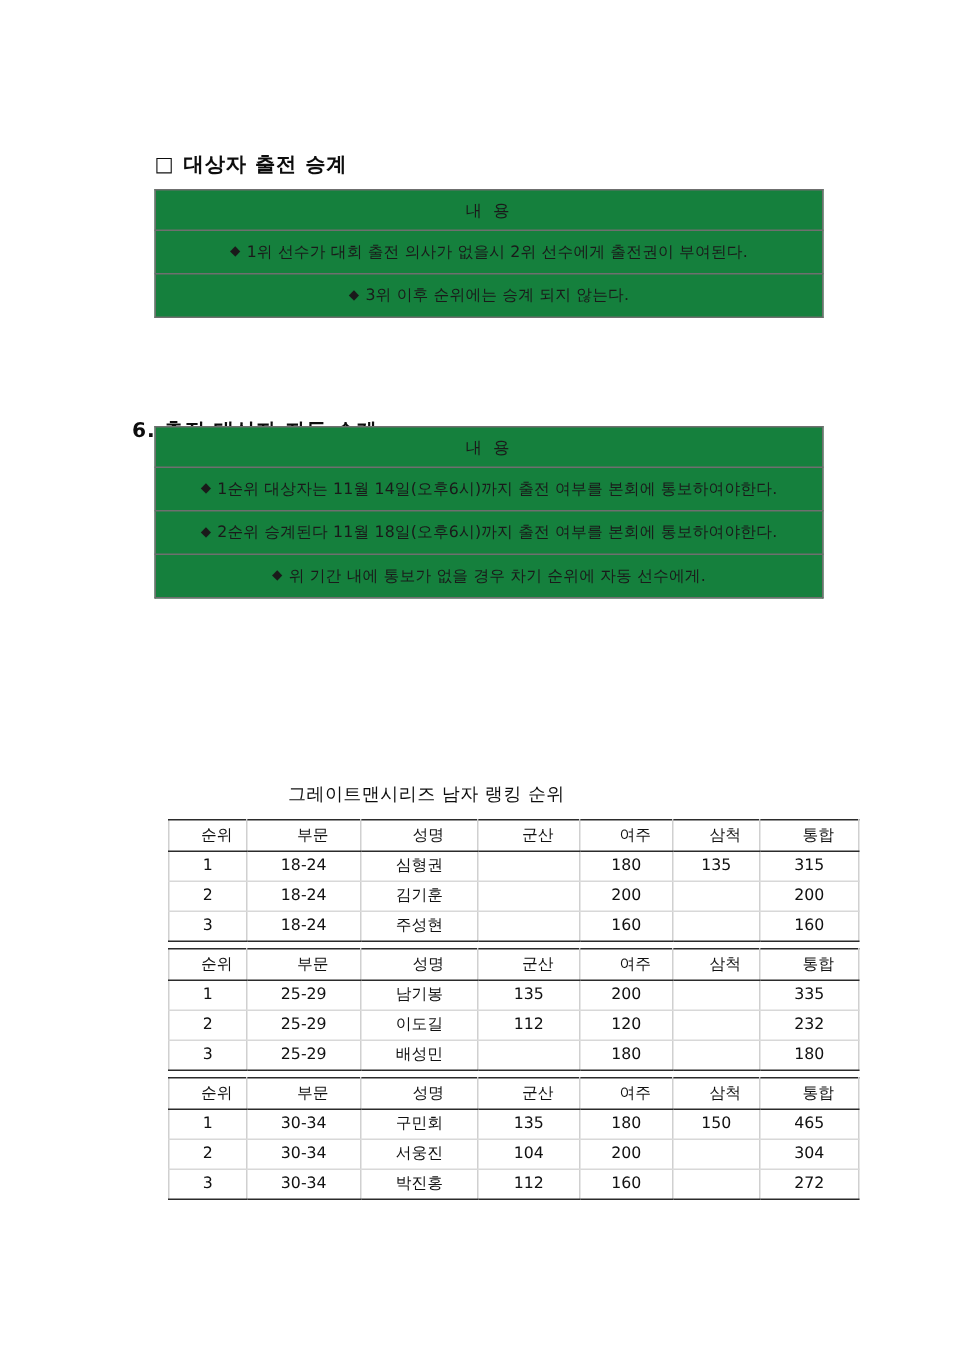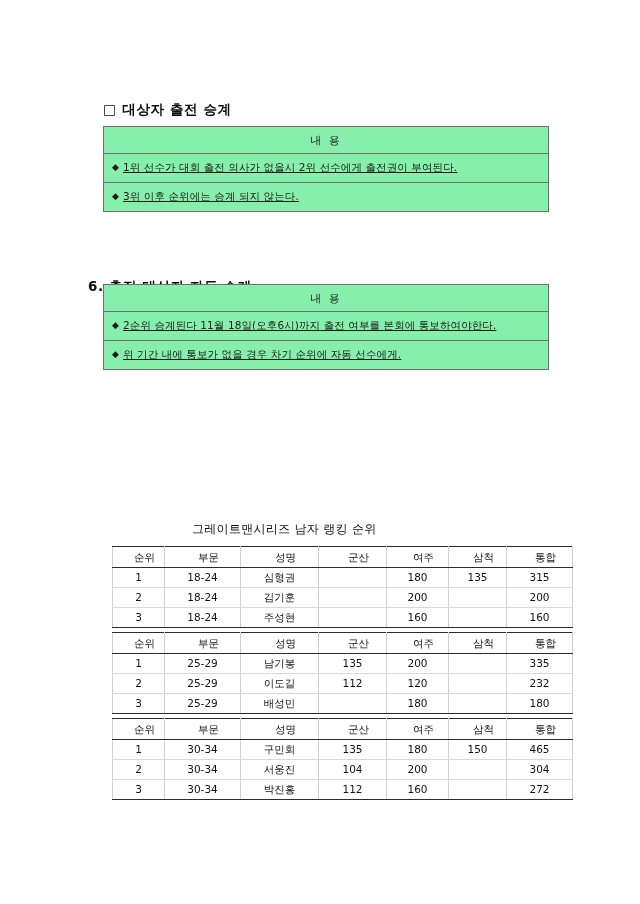--- a/index.html
+++ b/index.html
@@ -37,41 +37,40 @@
     display: inline-block;
     margin-right: 6px;
     font-weight: 400;
   }
 
   
   .content-table {
     position: absolute;
     border-collapse: collapse;
     table-layout: fixed;
-    background: #86efac;
+    background: #15803d;
   }
   .content-table td {
     border: 1px solid #6f6f6f;
     padding: 0 8px;
     vertical-align: middle;
     font-size: 10.5px;
     color: #1a1a1a;
     letter-spacing: 0.1px;
     height: 28px;
   }
   .content-table td.head-cell {
     text-align: center;
     font-size: 11px;
     letter-spacing: 2px;
     height: 26px;
   }
   .content-table td.body-cell {
-    text-align: left;
+    text-align: center;
     white-space: nowrap;
-    text-decoration: underline;
   }
   .diamond {
     display: inline-block;
     margin-right: 4px;
     font-size: 9px;
     vertical-align: 1px;
   }
 
   
   .rank-title {
@@ -148,20 +147,23 @@
   <div class="section-head" style="left:88px; top:258px;margin-top:20px;">
     <span>6. 출전 대상자 자동 승계.</span>
   </div>
 
   <table class="content-table" style="left:103px; top:284px; width:446px;">
     <tbody>
       <tr>
         <td class="head-cell">내 용</td>
       </tr>
       <tr>
+        <td class="body-cell"><span class="diamond">◆</span><span>1순위 대상자는 11월 14일(오후6시)까지 출전 여부를 본회에 통보하여야한다.</span></td>
+      </tr>
+      <tr>
         <td class="body-cell"><span class="diamond">◆</span><span>2순위 승계된다 11월 18일(오후6시)까지 출전 여부를 본회에 통보하여야한다.</span></td>
       </tr>
       <tr>
         <td class="body-cell"><span class="diamond">◆</span><span>위 기간 내에 통보가 없을 경우 차기 순위에 자동 선수에게.</span></td>
       </tr>
     </tbody>
   </table>
 
   <div class="rank-title" style="left:192px; top:521px;">그레이트맨시리즈  남자 랭킹 순위</div>
 

